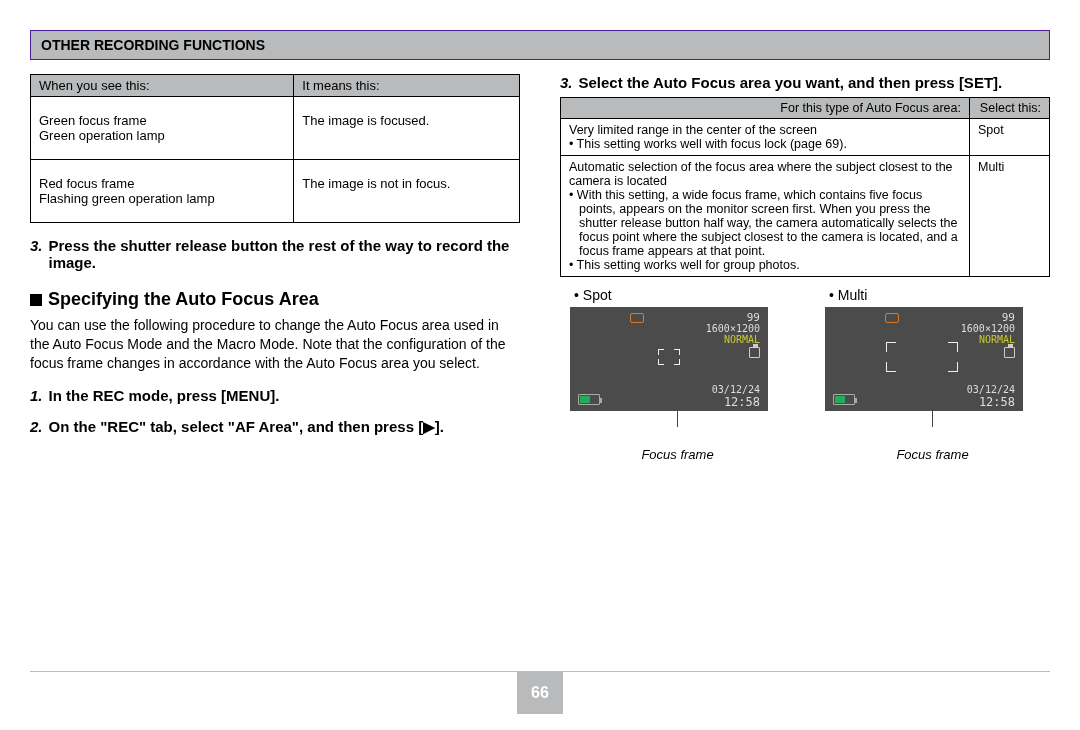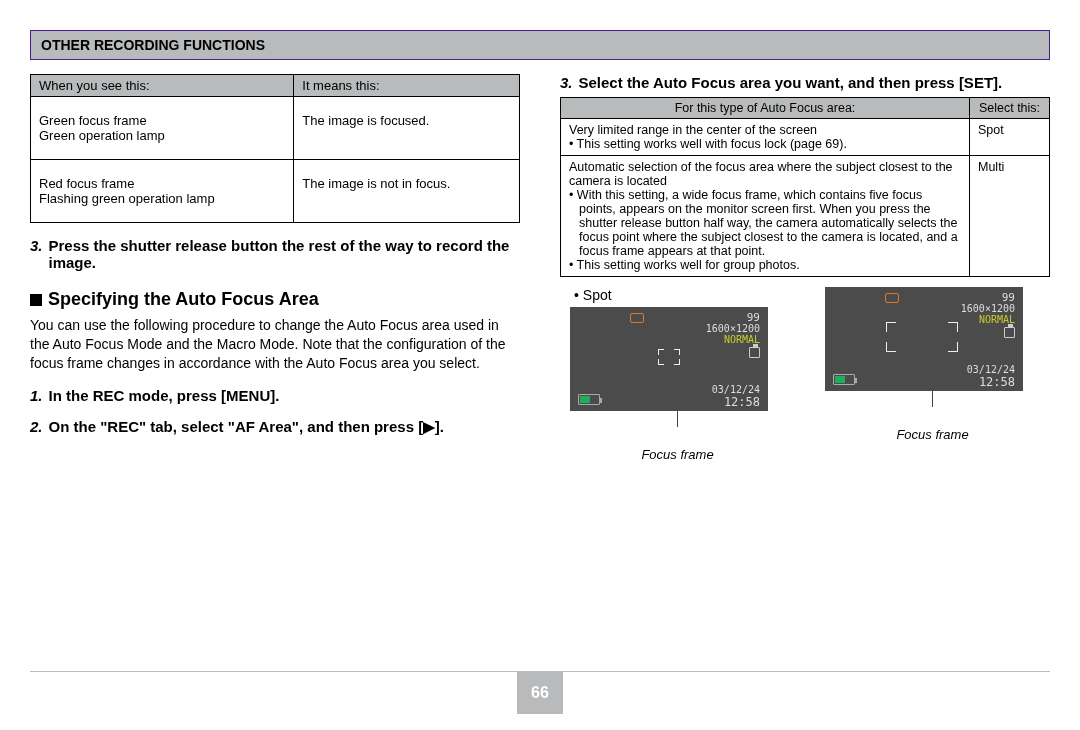--- a/index.html
+++ b/index.html
@@ -50,21 +50,21 @@
   .step .num { flex: 0 0 auto; }
   .step .txt { font-style: normal; font-weight: bold; }
   .section-h {
     font-size: 18px;
     font-weight: bold;
     margin: 18px 0 6px 0;
   }
   .body-text { font-size: 14px; line-height: 1.35; }
   .af-table { border-collapse: collapse; width: 100%; font-size: 12.5px; }
   .af-table th {
-    background:#b9babb; font-weight:normal; text-align:center;
+    background:#b9babb; font-weight:normal; text-align:right;
     padding:3px 8px; border:1px solid #000;
   }
   .af-table td { border:1px solid #000; padding:4px 8px; vertical-align:top; }
   .bullet { padding-left: 0.8em; text-indent: -0.8em; }
   .preview-row { display:flex; gap:20px; margin-top:10px; }
   .preview-col { flex:1; }
   .preview-label { font-size:14px; margin: 0 0 4px 14px; }
   .preview {
     width: 198px; height: 104px; background:#4b4b4b;
     position:relative; font-family: monospace; font-size:10px; color:#fff;
@@ -227,20 +227,21 @@
               <div class="fill"></div>
             </div>
           <div class="date">03/12/24</div>
           <div class="time">12:58</div>
         </div>
         <div class="callout-line" style="margin-top:-2px;"></div>
         <div class="callout">Focus frame</div>
       </div>
 
       <div class="preview-col">
+        <div class="preview-label">• Multi</div>
         <div class="preview">
           <div class="rec-icon"></div>
           <div class="count">99</div>
           <div class="res">
             <div>1600×1200</div>
             <div class="normal">NORMAL</div>
           </div>
           <div class="cardicon"></div>
           <div class="multi-bracket">
             <div class="mb tl"></div>

